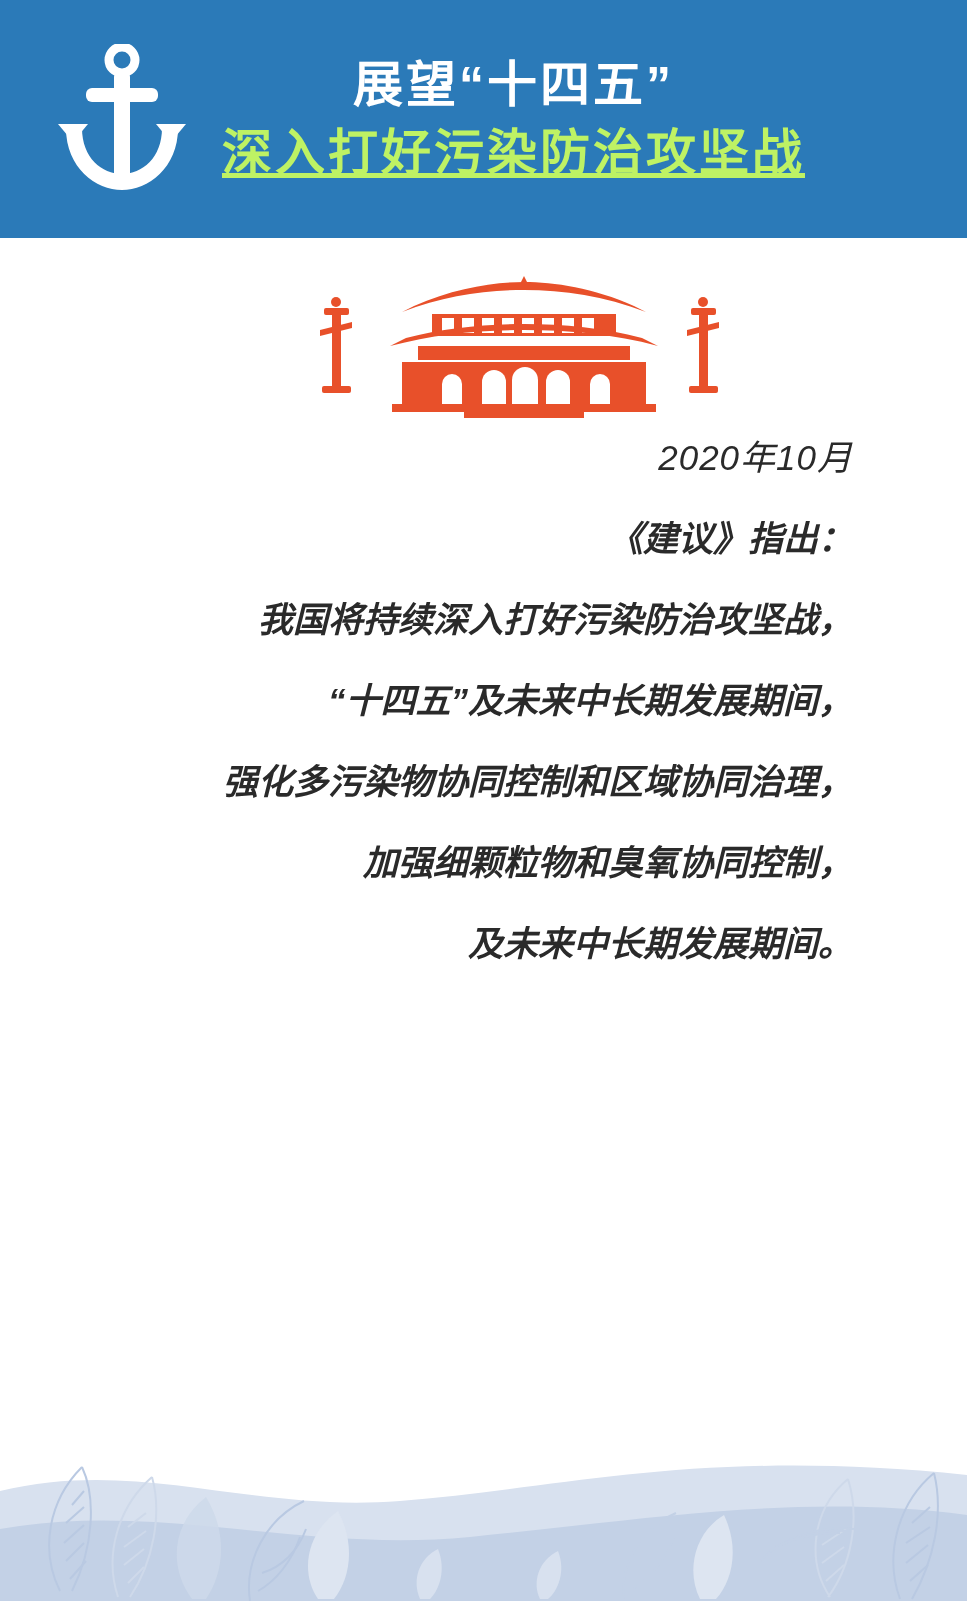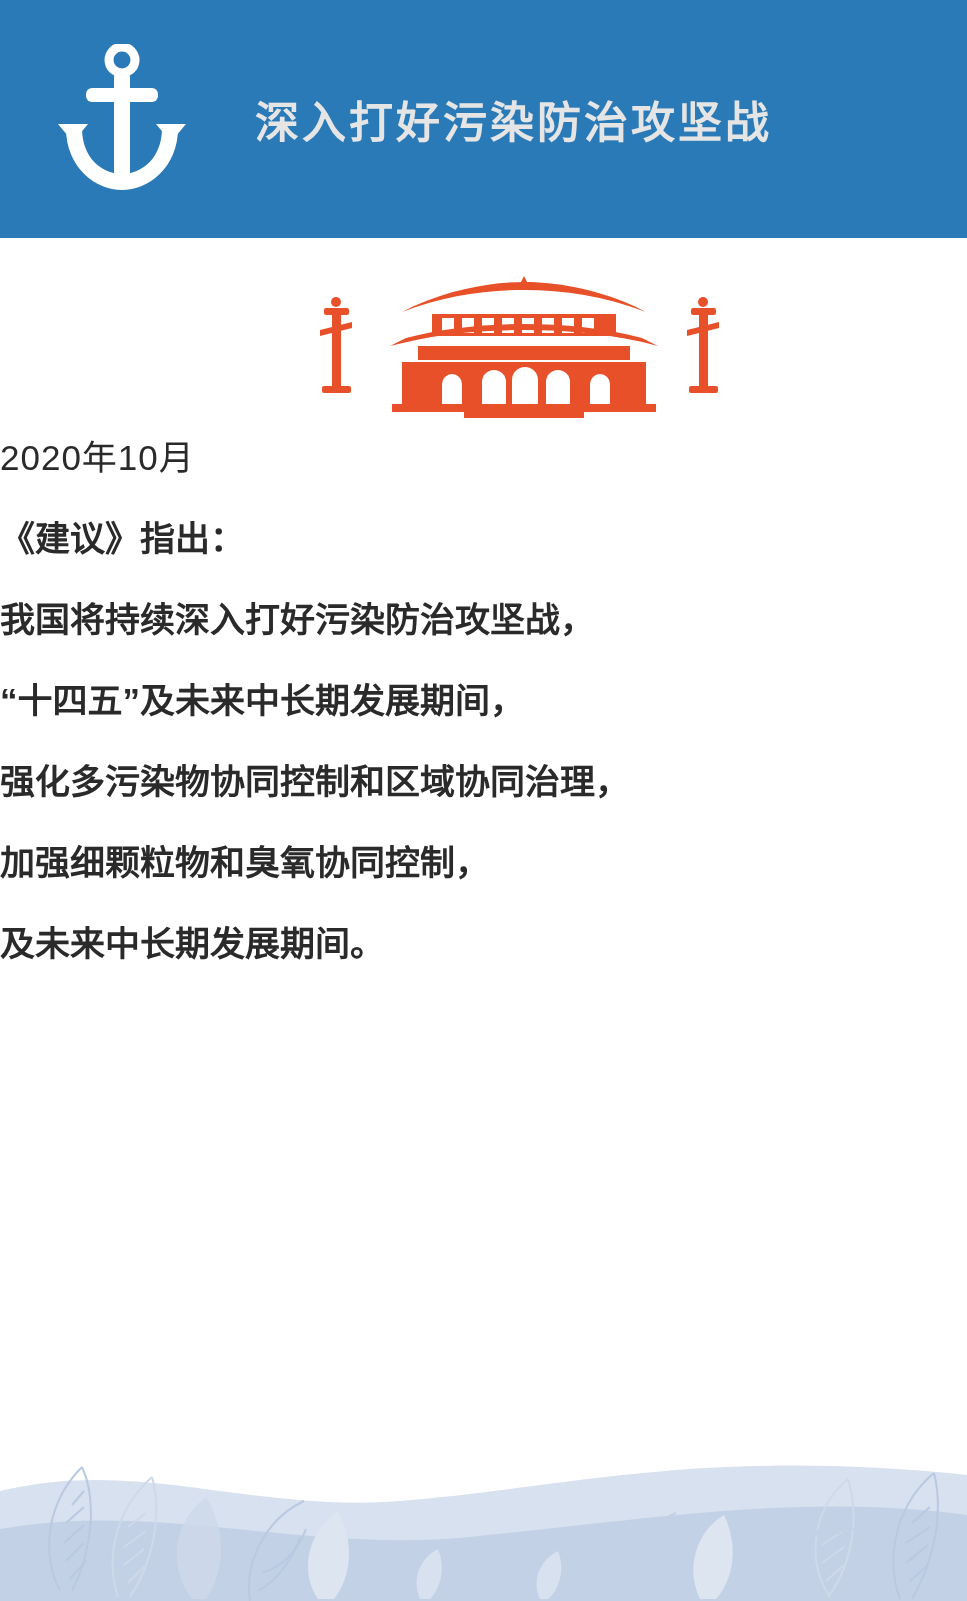--- a/index.html
+++ b/index.html
@@ -45,27 +45,28 @@
   }
   .title-line1 {
     color: #ffffff;
     font-size: 50px;
     font-weight: bold;
     letter-spacing: 3px;
     line-height: 1.25;
     white-space: nowrap;
   }
   .title-line2 {
-    color: #e5e5e5;
-    font-size: 44px;
+    color: #bef264;
+    font-size: 50px;
     font-weight: bold;
     letter-spacing: 3px;
     line-height: 1.25;
     white-space: nowrap;
     margin-top: 6px;
+    text-decoration: underline;
   }
 
   
   .gate-wrap {
     position: absolute;
     left: 0;
     top: 262px;
     width: 967px;
     height: 160px;
     display: flex;
@@ -77,22 +78,23 @@
     height: 150px;
     margin-left: 80px;
   }
 
   
   .content {
     position: absolute;
     left: 0;
     top: 440px;
     width: 853px;
-    text-align: left;
+    text-align: right;
     z-index: 3;
+    font-style: italic;
   }
   .line {
     color: #2a2a2a;
     font-size: 35px;
     line-height: 1.0;
     margin: 0 0 46px 0;
     white-space: nowrap;
   }
   .line.normal { font-weight: normal; }
   .line.bold { font-weight: bold; margin-top: 24px; }
@@ -121,20 +123,21 @@
           <circle cx="70" cy="16" r="13" fill="none" stroke="#ffffff" stroke-width="9"></circle>
           <rect x="62" y="30" width="16" height="104" rx="3"></rect>
           <rect x="34" y="44" width="72" height="14" rx="6"></rect>
           <path d="M14 84 C14 124 44 146 70 146 C96 146 126 124 126 84 L110 84 C110 114 90 130 70 130 C50 130 30 114 30 84 Z"></path>
           <path d="M6 80 L36 80 L21 98 Z"></path>
           <path d="M134 80 L104 80 L119 98 Z"></path>
         </g>
       </svg>
     </div>
     <div class="header-titles">
+      <div class="title-line1">展望“十四五”</div>
       <div class="title-line2">深入打好污染防治攻坚战</div>
     </div>
   </div>
 
   <div class="gate-wrap">
     <div class="gate-inner">
       <svg viewBox="0 0 420 150" width="420" height="150" aria-hidden="true">
         <g fill="#e8502a">
 
           <rect x="18" y="42" width="9" height="78"></rect>

